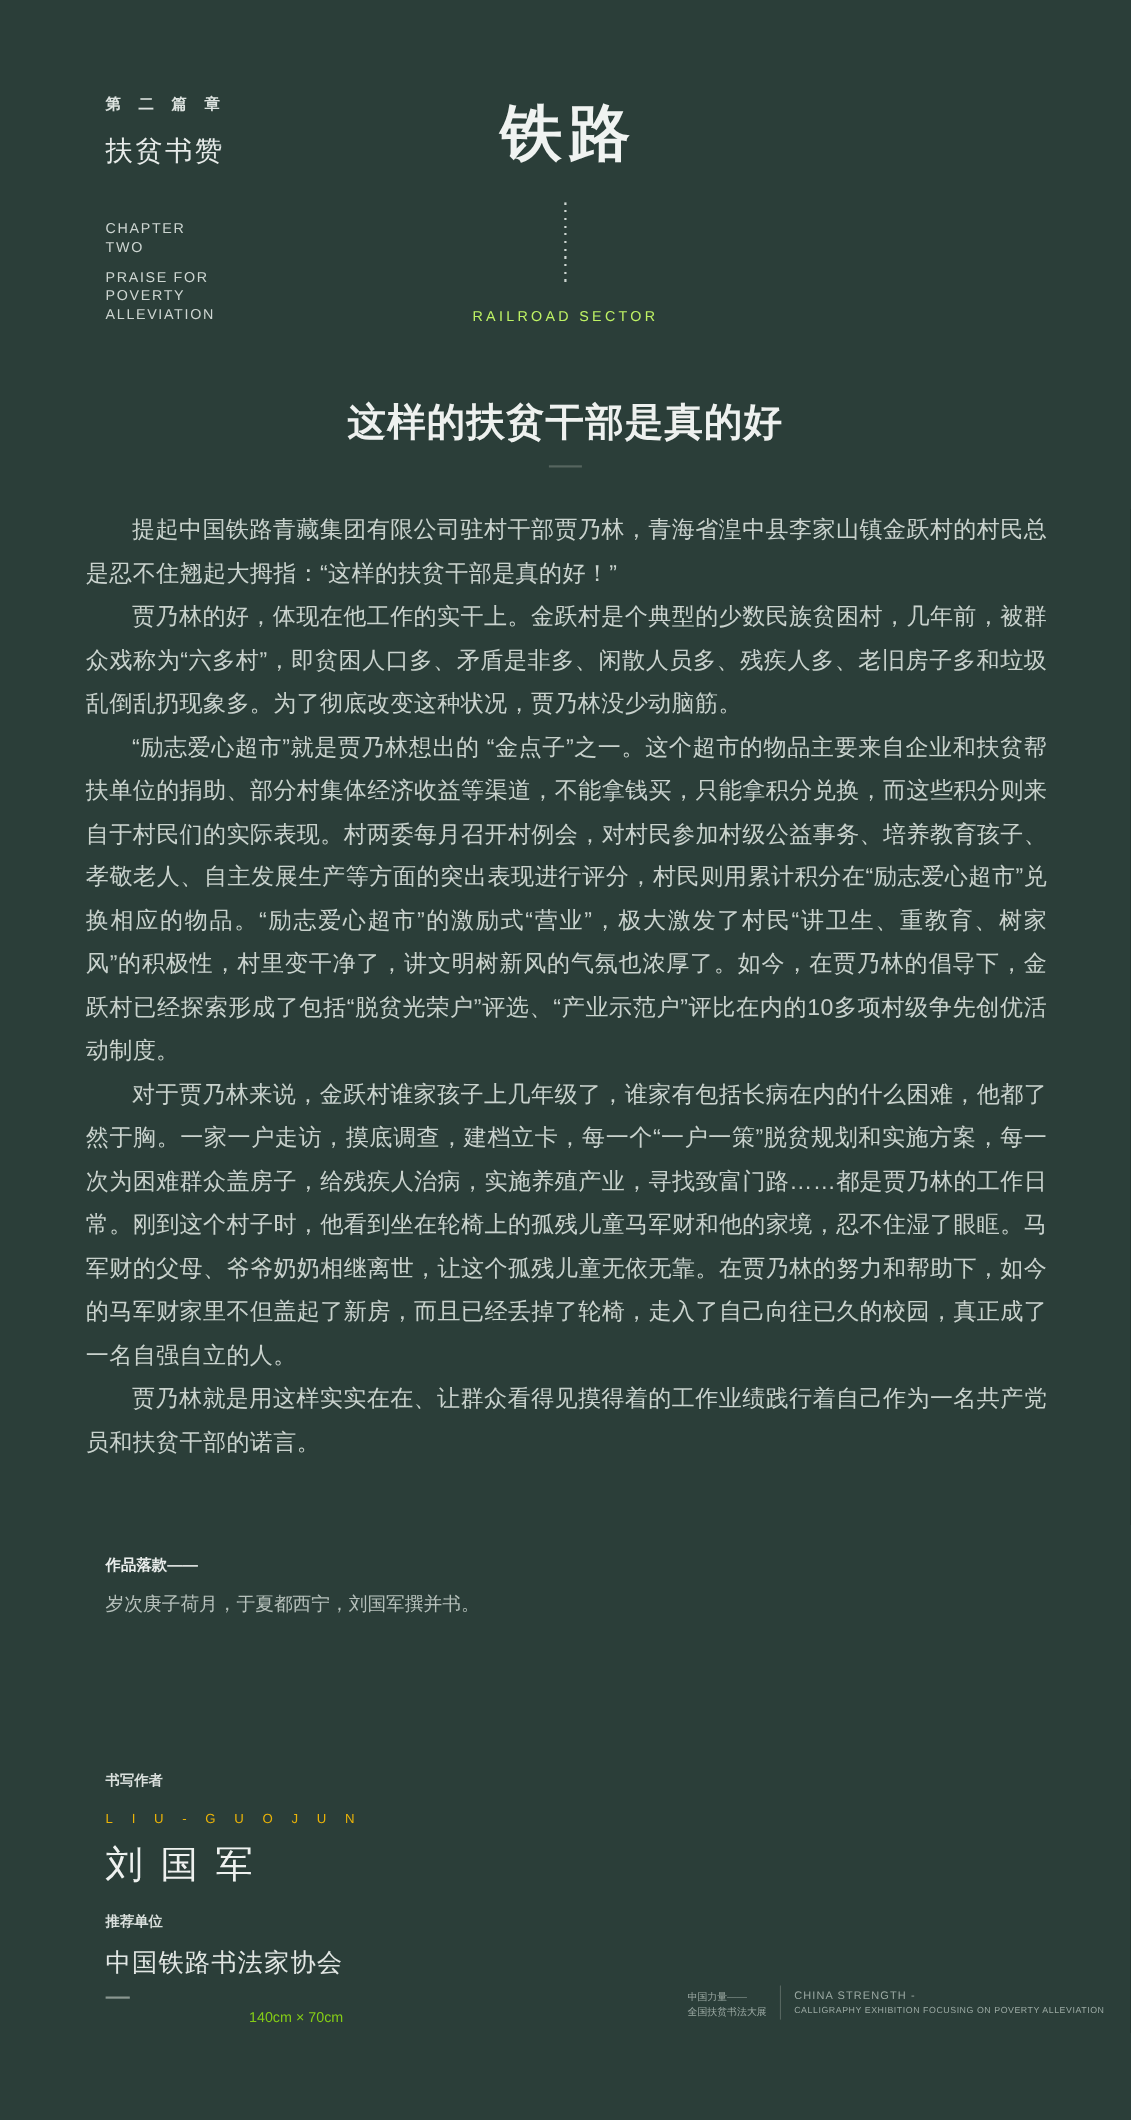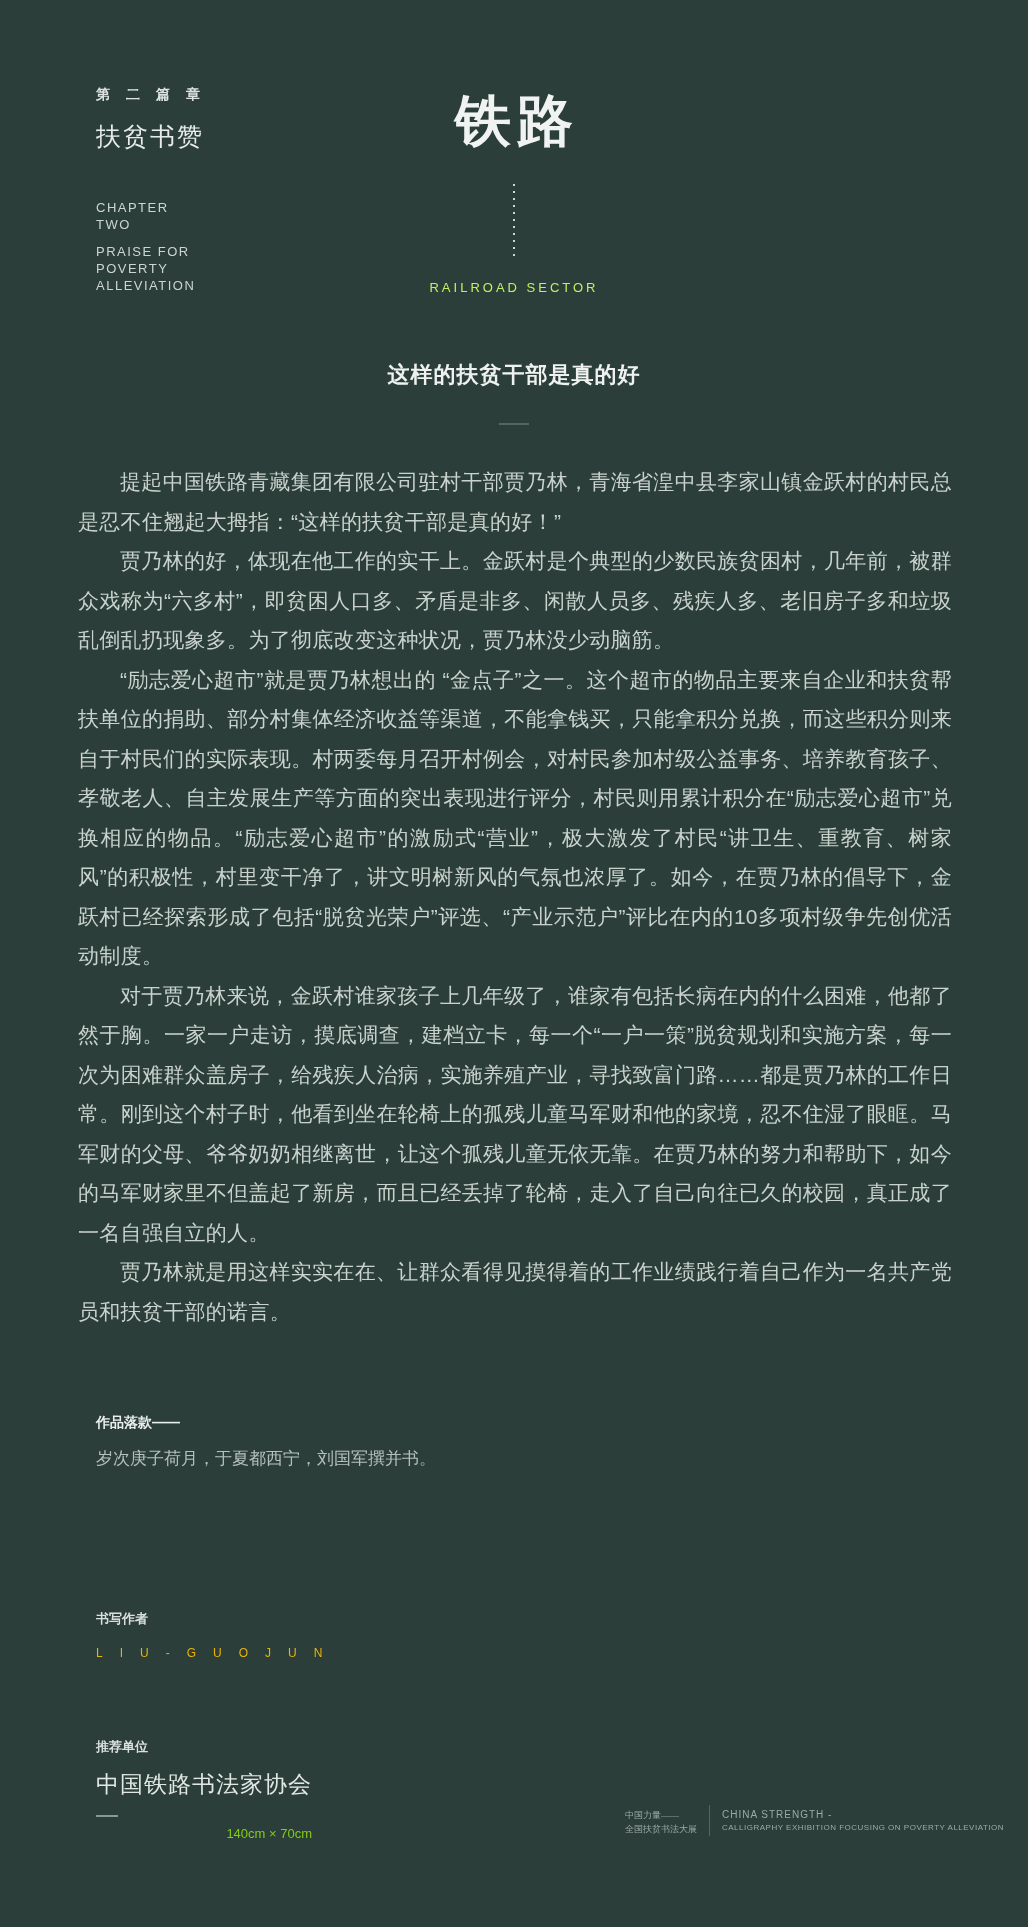--- a/index.html
+++ b/index.html
@@ -28,21 +28,21 @@
   .masthead-title { font-size:56px; font-weight:700; letter-spacing:6px; text-indent:6px;
     color:#f0f3f1; font-family:"Liberation Serif","DejaVu Serif",serif; }
   .dotted-line { width:2px; height:74px; margin:24px auto 0;
     background:repeating-linear-gradient(to bottom,#cfd7d3 0 2px,transparent 2px 7px); }
   .sector-en { margin-top:22px; font-size:13px; letter-spacing:3px; color:#bef264; }
   .byline { margin-top:9px; font-size:18px; letter-spacing:2px; color:#dde3e0;
     font-family:"Liberation Serif","DejaVu Serif",serif; }
 
   
   .article-heading { position:absolute; left:0; right:0; top:360px; text-align:center;
-    font-size:22px; letter-spacing:1px; color:#eef1ef; font-weight:600;
+    font-size:35px; letter-spacing:1px; color:#eef1ef; font-weight:600;
     font-family:"Liberation Serif","DejaVu Serif",serif; }
   .heading-divider { position:absolute; left:50%; top:423px; width:30px; height:2px;
     margin-left:-15px; background:#56655f; }
   .article-body { position:absolute; left:78px; right:76px; top:462px; }
   .article-body p { margin:0; text-indent:2em; text-align:justify;
     font-size:21px; line-height:39.5px; letter-spacing:0.3px; color:#c9d2cd; }
 
   
   .inscription { position:absolute; left:96px; top:1414px; }
   .inscription-label { font-size:14px; font-weight:700; color:#e9ede b; color:#e9edeb; }
@@ -107,20 +107,21 @@
   </div>
 
   <div class="inscription">
     <div class="inscription-label">作品落款——</div>
     <div class="inscription-text">岁次庚子荷月，于夏都西宁，刘国军撰并书。</div>
   </div>
 
   <div class="author-block">
     <div class="small-label">书写作者</div>
     <div class="author-en">LIU-GUOJUN</div>
+    <div class="author-name">刘国军</div>
   </div>
 
   <div class="recommender-block">
     <div class="small-label">推荐单位</div>
     <div class="recommender-name">中国铁路书法家协会</div>
     <div class="size-divider"></div>
     <div class="artwork-size">140cm × 70cm</div>
   </div>
 
   <div class="footer-mark">

